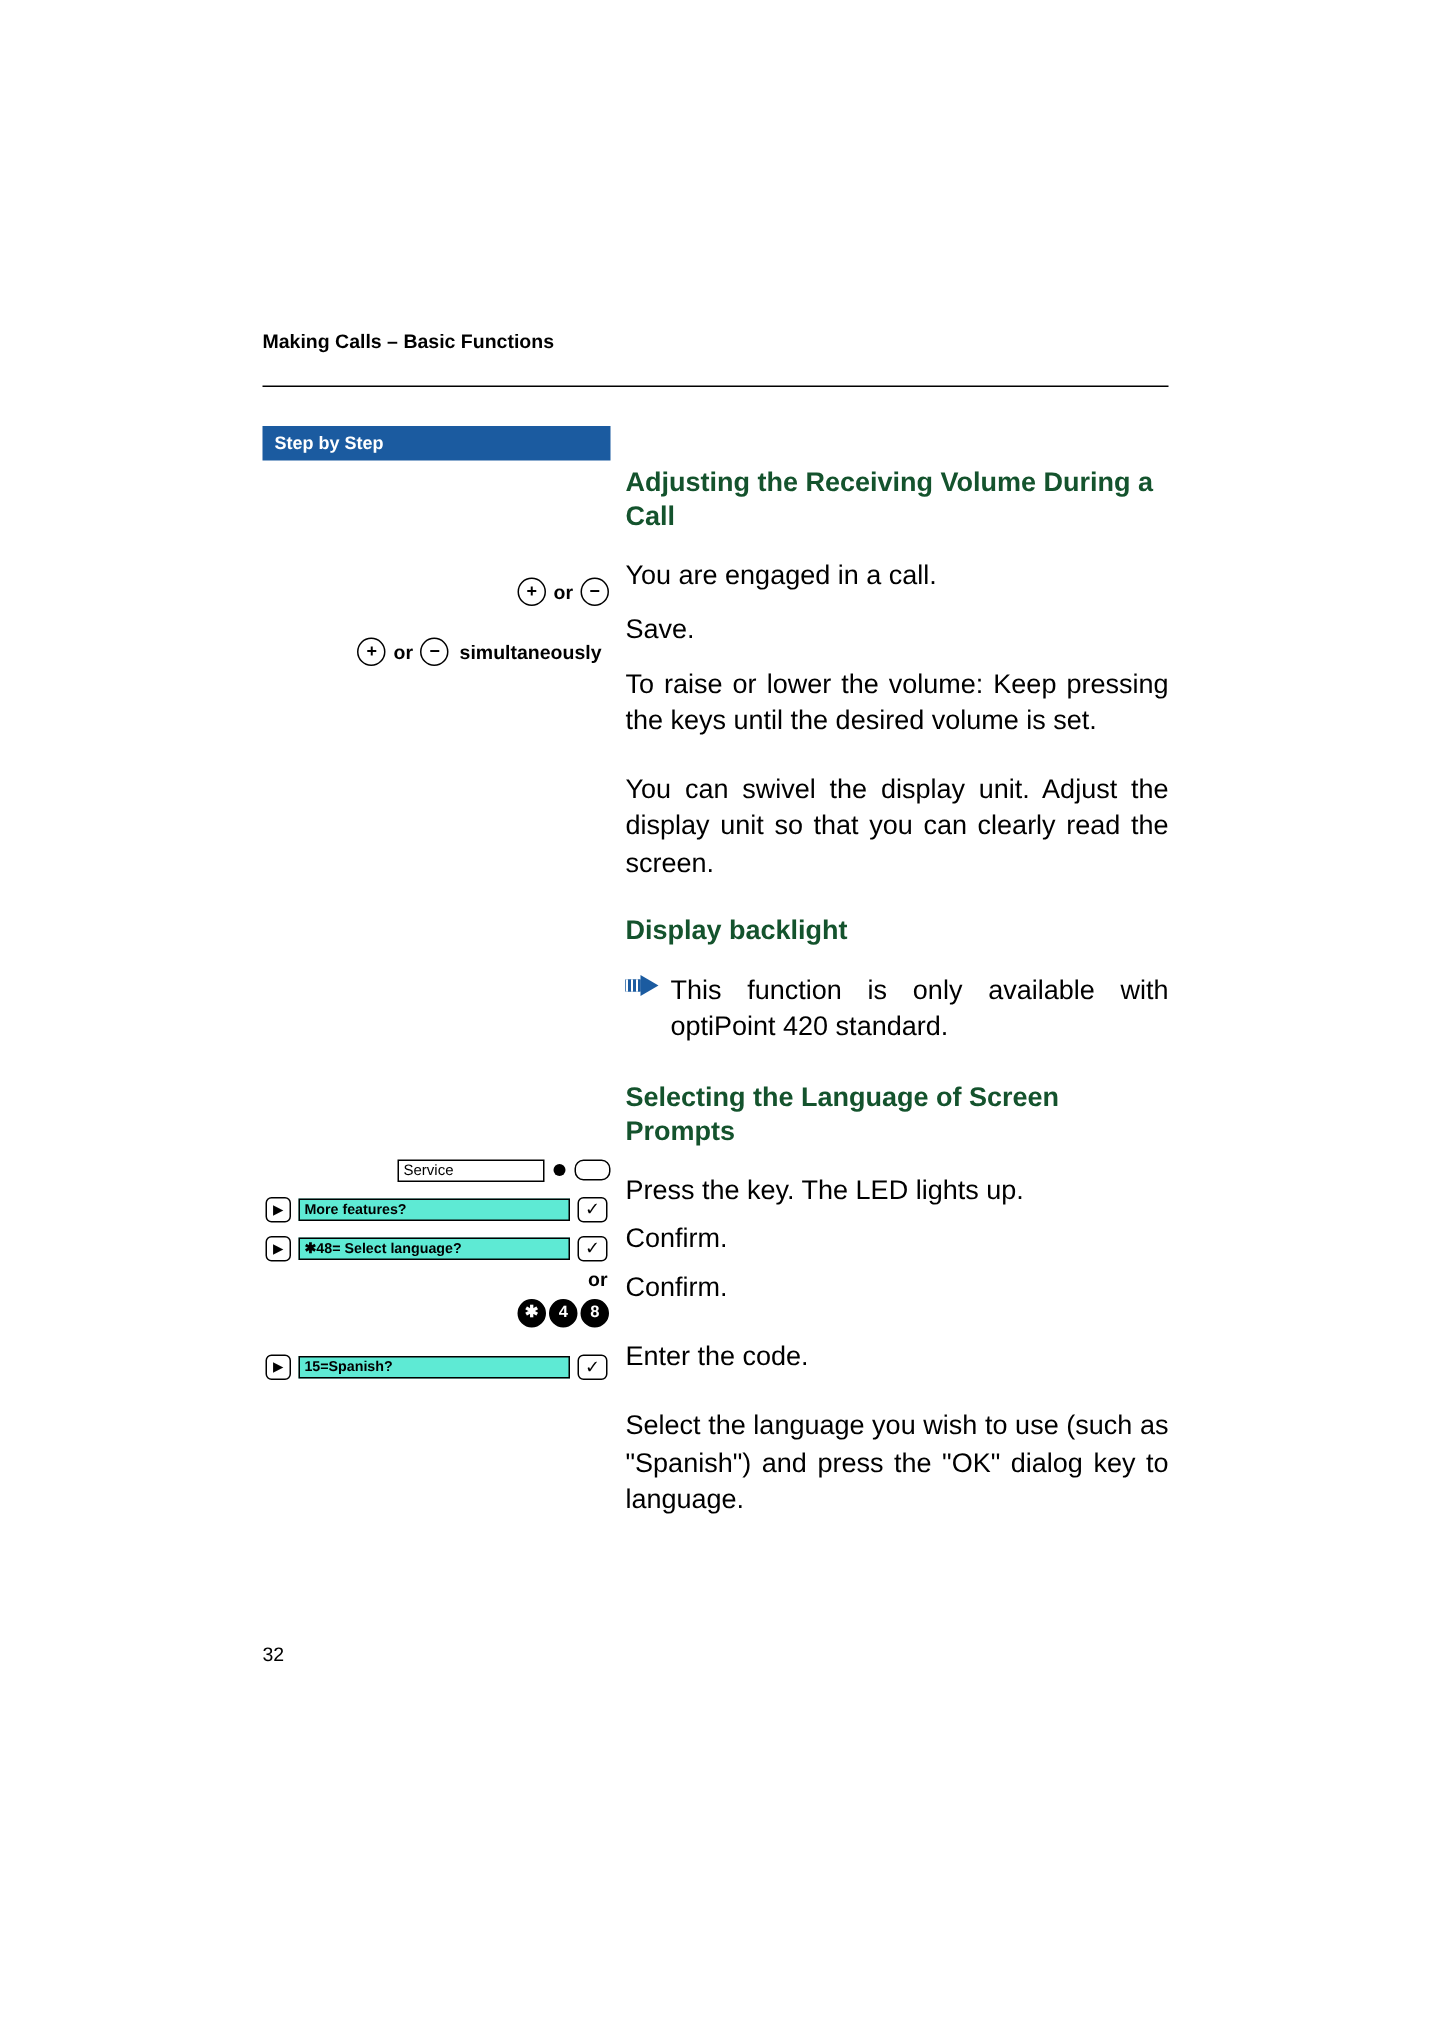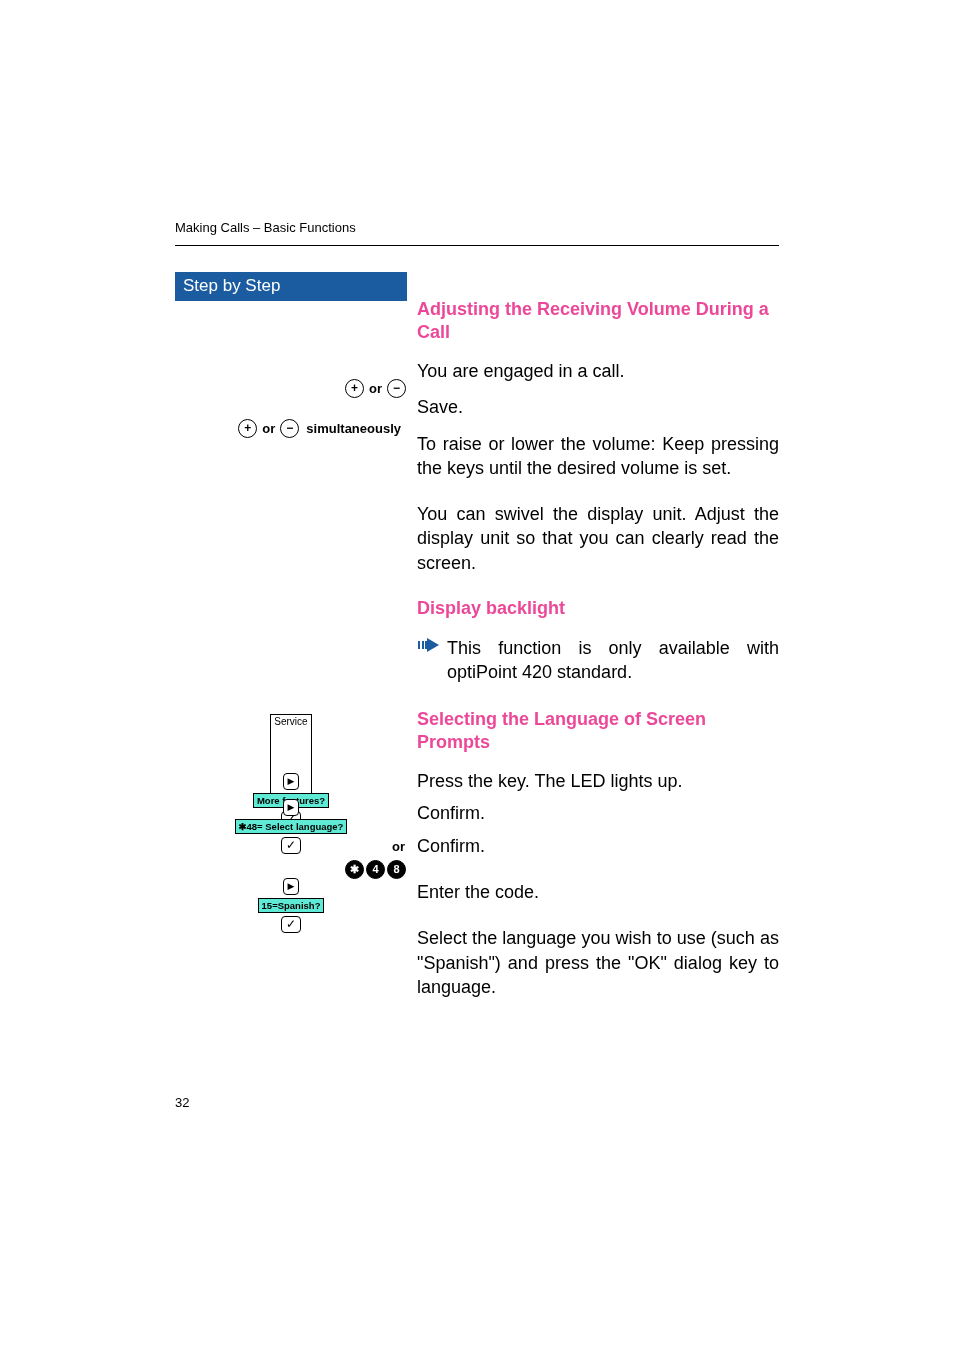--- a/index.html
+++ b/index.html
@@ -12,22 +12,22 @@
     color: #000;
   }
   .page {
     box-sizing: border-box;
     padding: 220px 175px 0 175px;
     position: relative;
     height: 100%;
   }
   .running-head {
     font-size: 13px;
-    font-weight: normal;
-    margin-bottom: 10px;
+    font-weight: bold;
+    margin-bottom: 22px;
   }
   .hr-line {
     border: none;
     border-top: 1.5px solid #000;
     margin: 0;
   }
   .columns {
     display: flex;
     margin-top: 26px;
   }
@@ -35,27 +35,27 @@
     width: 232px;
     flex-shrink: 0;
   }
   .right-col {
     flex: 1;
     padding-left: 10px;
   }
   .step-header {
     background: #1b5ba0;
     color: #fff;
-    font-weight: normal;
-    font-size: 17px;
+    font-weight: bold;
+    font-size: 12px;
     padding: 4px 8px 5px 8px;
     font-family: "Arial Narrow", Arial, sans-serif;
   }
   .h3 {
-    color: #ec4899;
+    color: #14532d;
     font-weight: bold;
     font-size: 18px;
     margin: 0 0 16px 0;
     font-family: "Arial Narrow", Arial, sans-serif;
     line-height: 1.25;
   }
   .body-text {
     font-size: 18px;
     line-height: 1.35;
     margin: 0 0 12px 0;
@@ -211,21 +211,20 @@
     left: 175px;
     font-size: 13px;
     font-weight: normal;
   }
   .flex-key-row {
     display: flex;
     align-items: center;
     gap: 3px;
     width: 100%;
     justify-content: flex-end;
-    flex-direction: column;
   }
   .play-icon {
     font-size: 9px;
   }
 </style>
 </head>
 <body>
 
 <div class="page">
 

